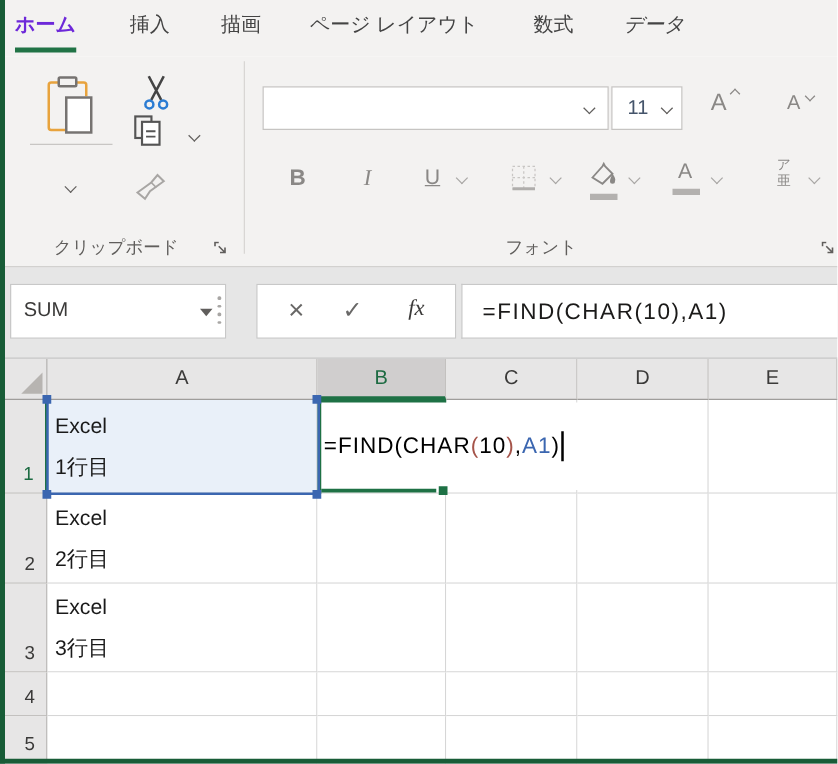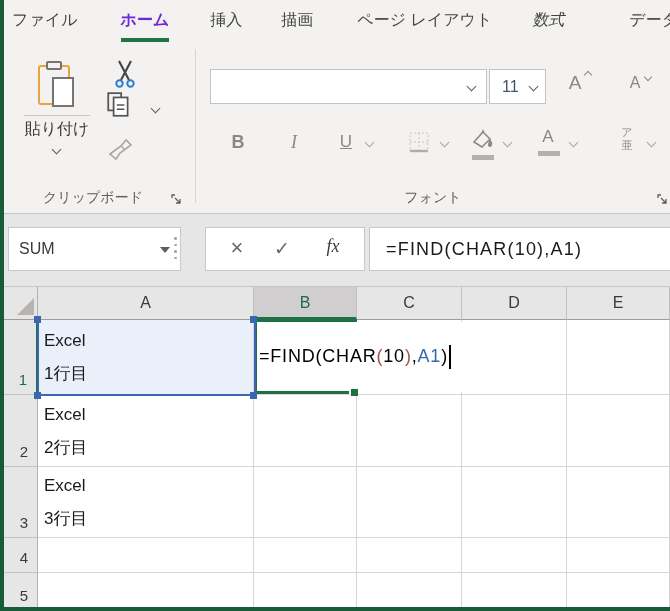--- a/index.html
+++ b/index.html
@@ -115,39 +115,37 @@
 .a1-h { width:7px; height:7px; background:#3b66b0; z-index:4; }
 .a1-h.tl { left:34px; top:-4px; } .a1-h.tr { left:250px; top:-4px; }
 .a1-h.bl { left:34px; top:72px; } .a1-h.br { left:250px; top:72px; }
 </style>
 </head>
 <body>
 
 <div class="window">
 
   <div class="tabbar abs">
-    <div class="tab">ファイル</div>
     <div class="tab active">ホーム</div>
     <div class="tab">挿入</div>
     <div class="tab">描画</div>
     <div class="tab">ページ レイアウト</div>
     <div class="tab">数式</div>
     <div class="tab">データ</div>
   </div>
 
   <div class="ribbon abs">
 
     <div class="g-clip abs">
       <div class="paste-icon abs">
         <div class="pi-board abs"></div>
         <div class="pi-clip abs"></div>
         <div class="pi-page abs"></div>
       </div>
       <div class="paste-divider abs"></div>
-      <div class="paste-label abs">貼り付け</div>
       <span class="chev abs paste-chev"></span>
 
       <div class="cut-btn abs">
         <svg width="26" height="30" viewBox="0 0 26 30">
           <path d="M7 2 L17 21 M19 2 L9 21" stroke="#444" stroke-width="2.1" fill="none"></path>
           <circle cx="7.5" cy="24.5" r="3.2" fill="none" stroke="#2b7cd3" stroke-width="2"></circle>
           <circle cx="18.5" cy="24.5" r="3.2" fill="none" stroke="#2b7cd3" stroke-width="2"></circle>
         </svg>
       </div>
       <div class="copy-btn abs">

